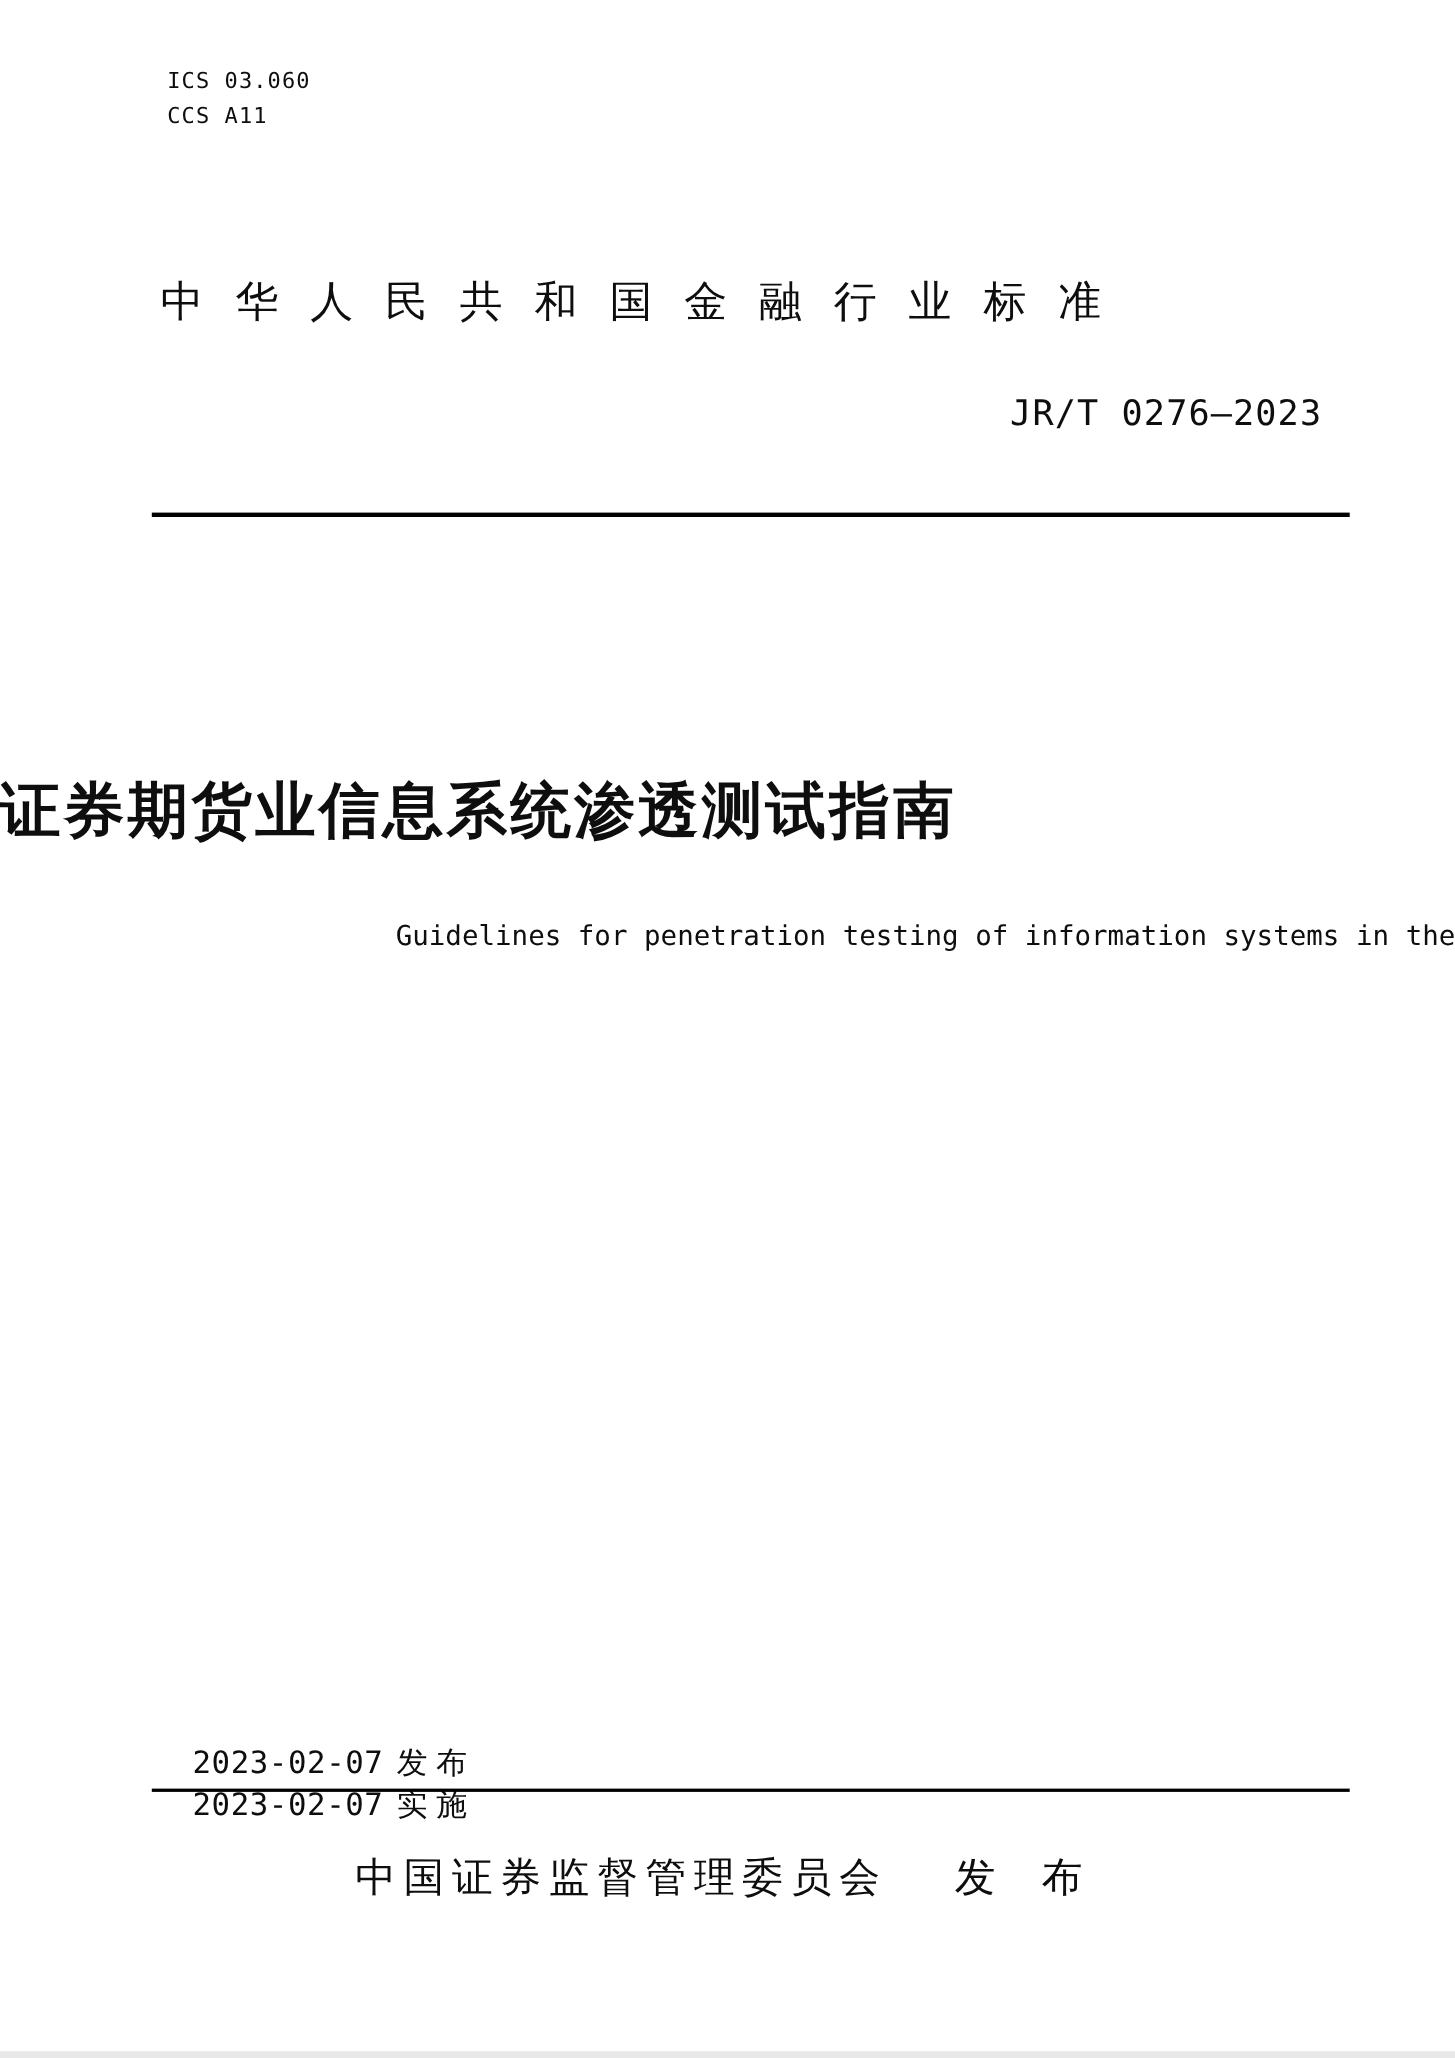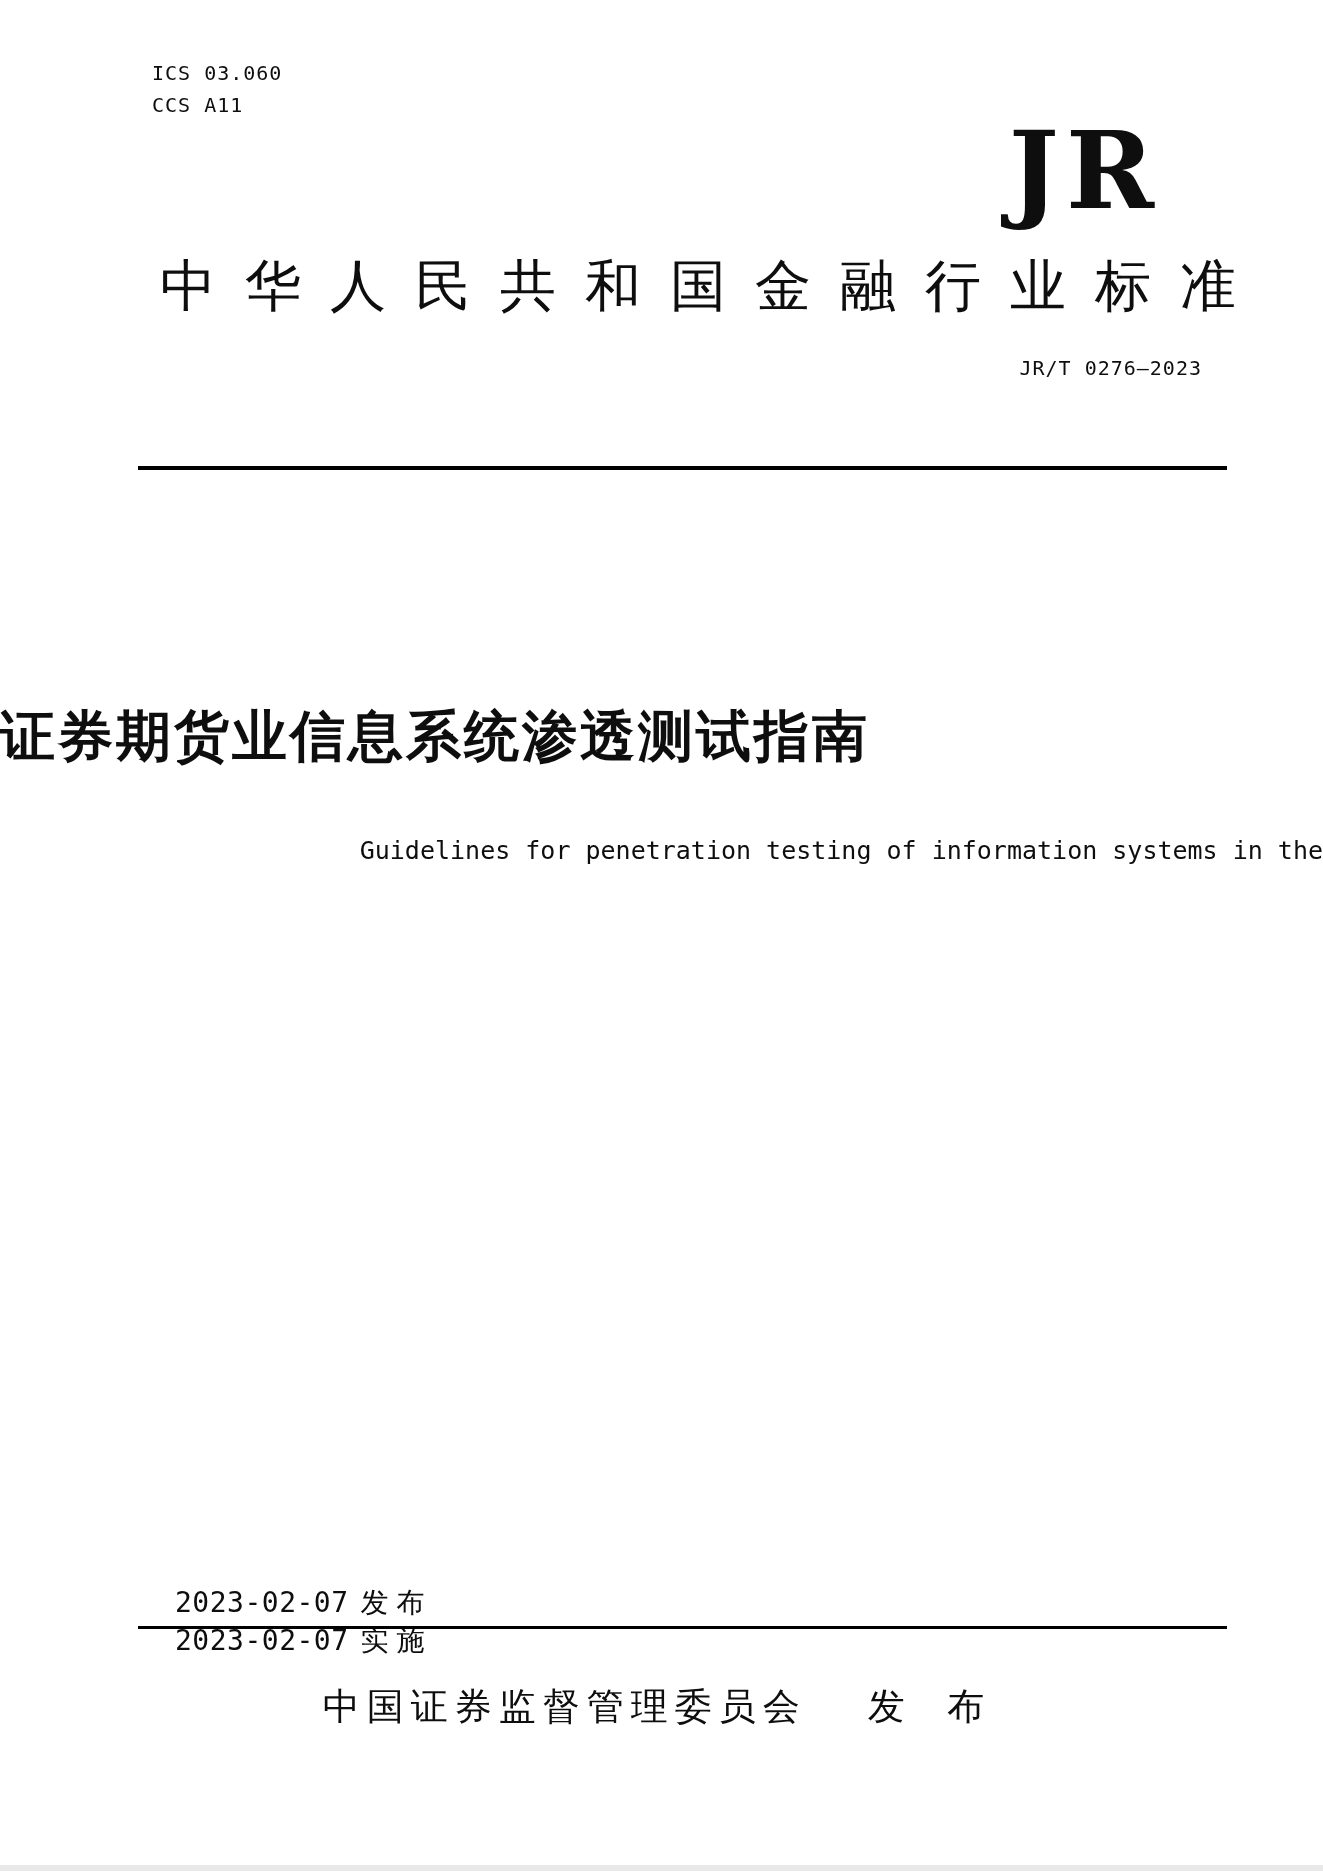--- a/index.html
+++ b/index.html
@@ -37,35 +37,35 @@
     font-weight: bold;
     font-size: 106px;
     line-height: 1;
     letter-spacing: 7px;
   }
 
   
   .category {
     position: absolute;
     top: 252px;
-    left: 160px;
-    font-size: 56px;
+    left: 146px;
+    font-size: 39px;
     line-height: 1.2;
     letter-spacing: 29px;
     white-space: nowrap;
     font-weight: 500;
   }
 
   
   .std-number {
     position: absolute;
     top: 356px;
     right: 121px;
     font-family: "DejaVu Sans Mono", "Liberation Sans", monospace;
-    font-size: 20px;
+    font-size: 32px;
     letter-spacing: 1px;
     white-space: nowrap;
   }
 
   .rule-thick {
     position: absolute;
     top: 466px;
     left: 138px;
     right: 96px;
     height: 4px;
@@ -147,21 +147,20 @@
 </head>
 <body>
 
 <div class="page">
 
   <div class="ics-block">
     <div>ICS 03.060</div>
     <div>CCS A11</div>
   </div>
 
-  <div class="jr-logo">JR</div>
 
   <div class="category">中华人民共和国金融行业标准</div>
 
   <div class="std-number">JR/T 0276—2023</div>
 
   <div class="rule-thick"></div>
 
   <div class="doc-title">证券期货业信息系统渗透测试指南</div>
 
   <div class="doc-title-en">

